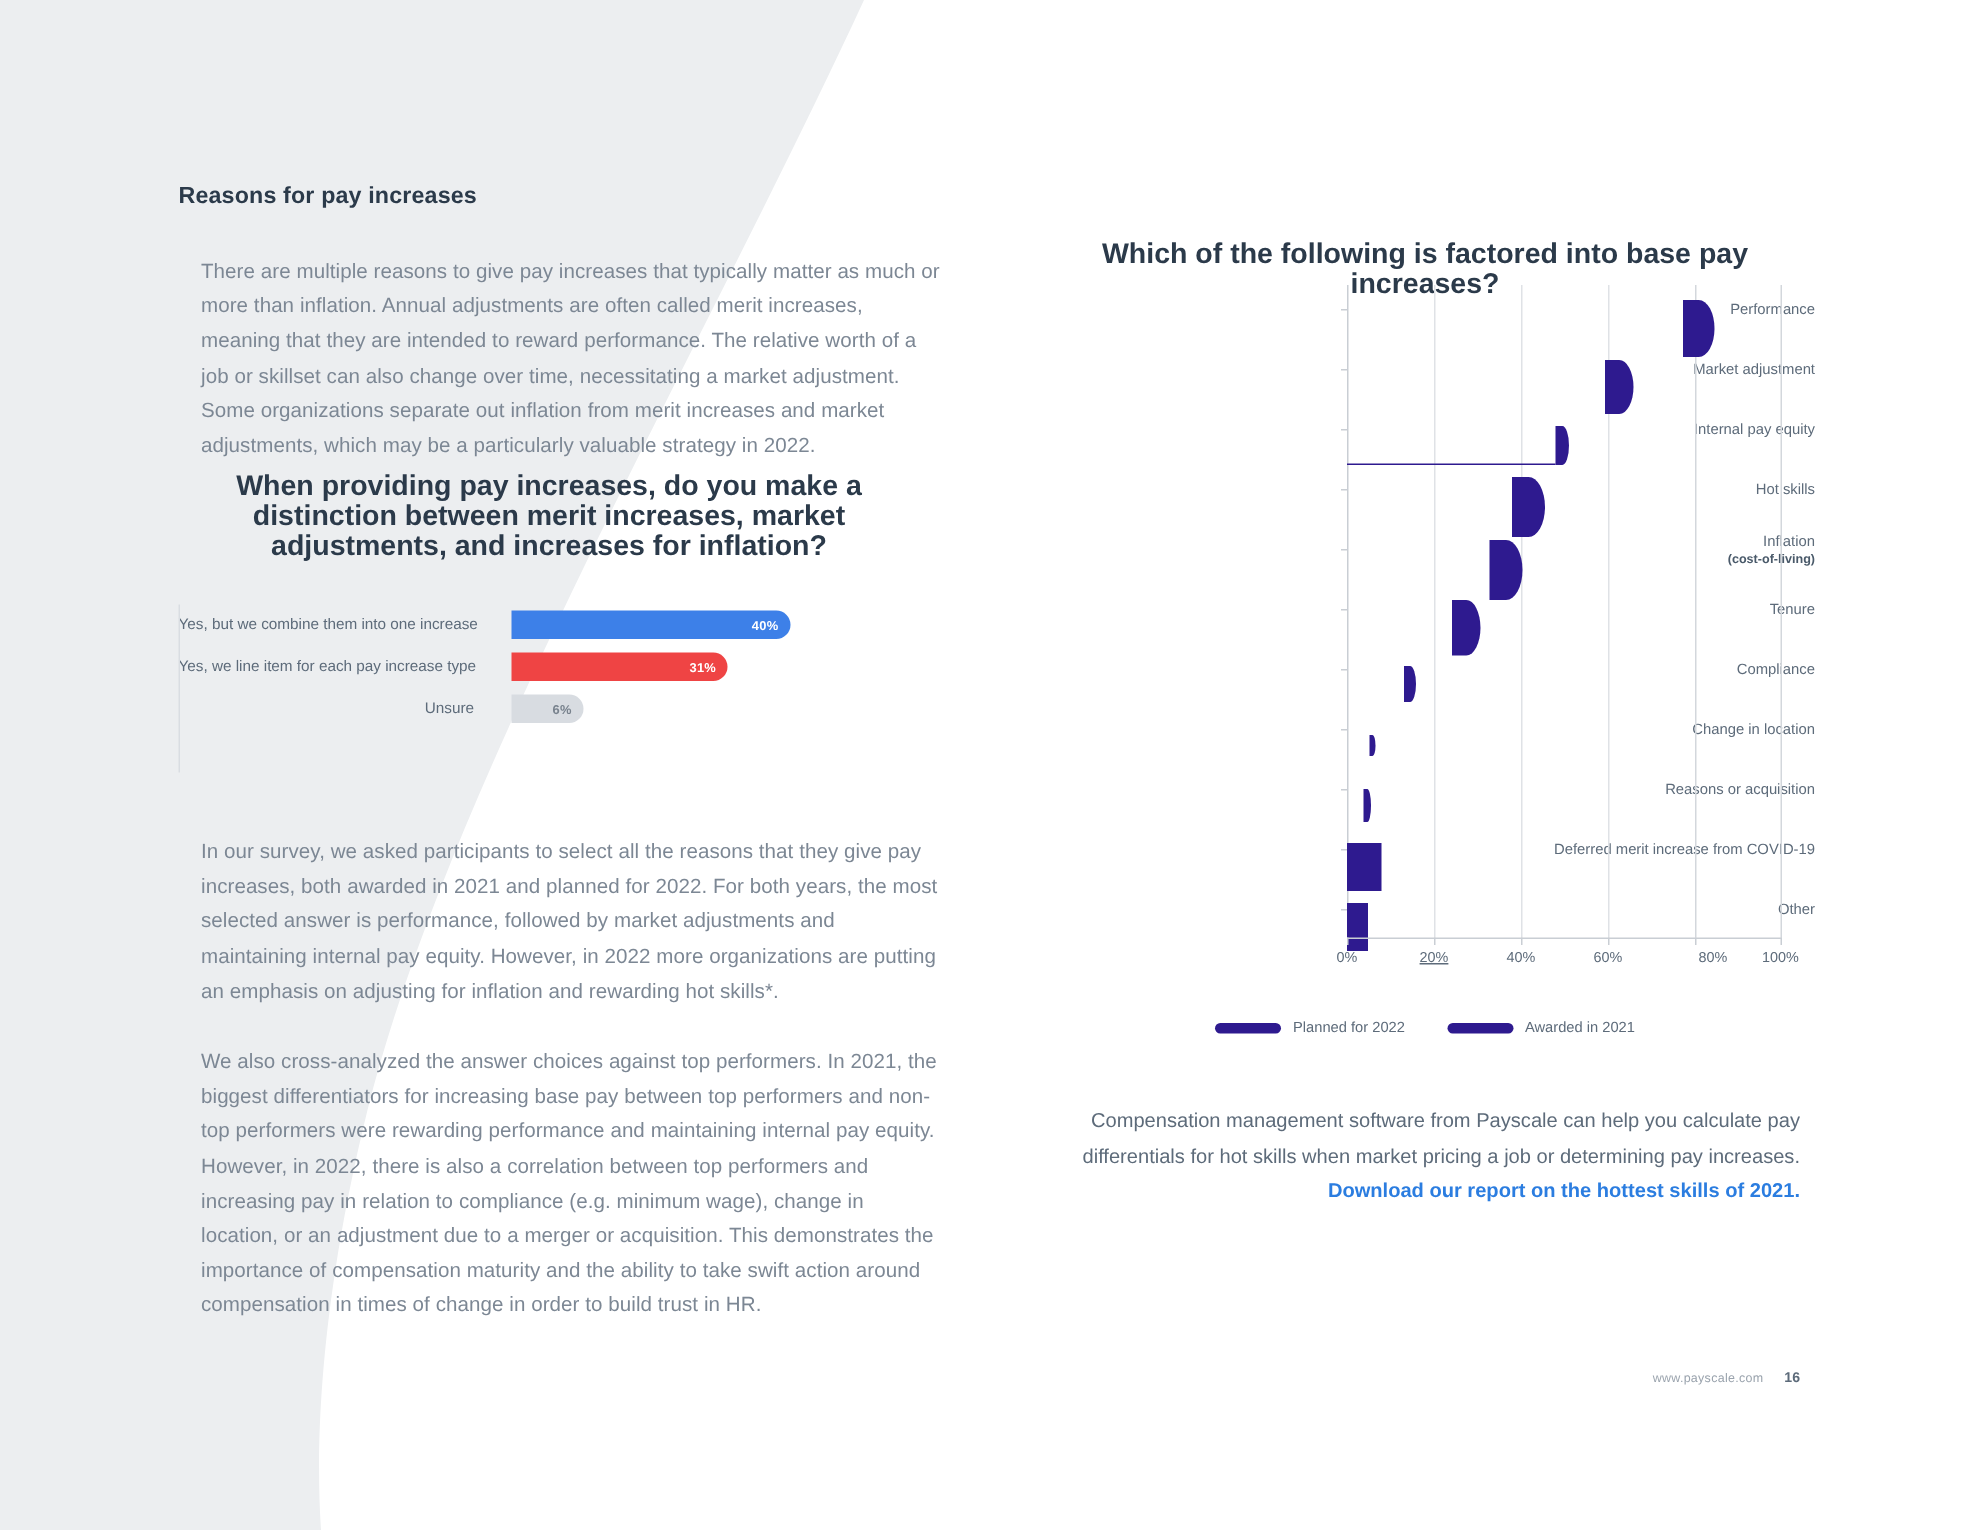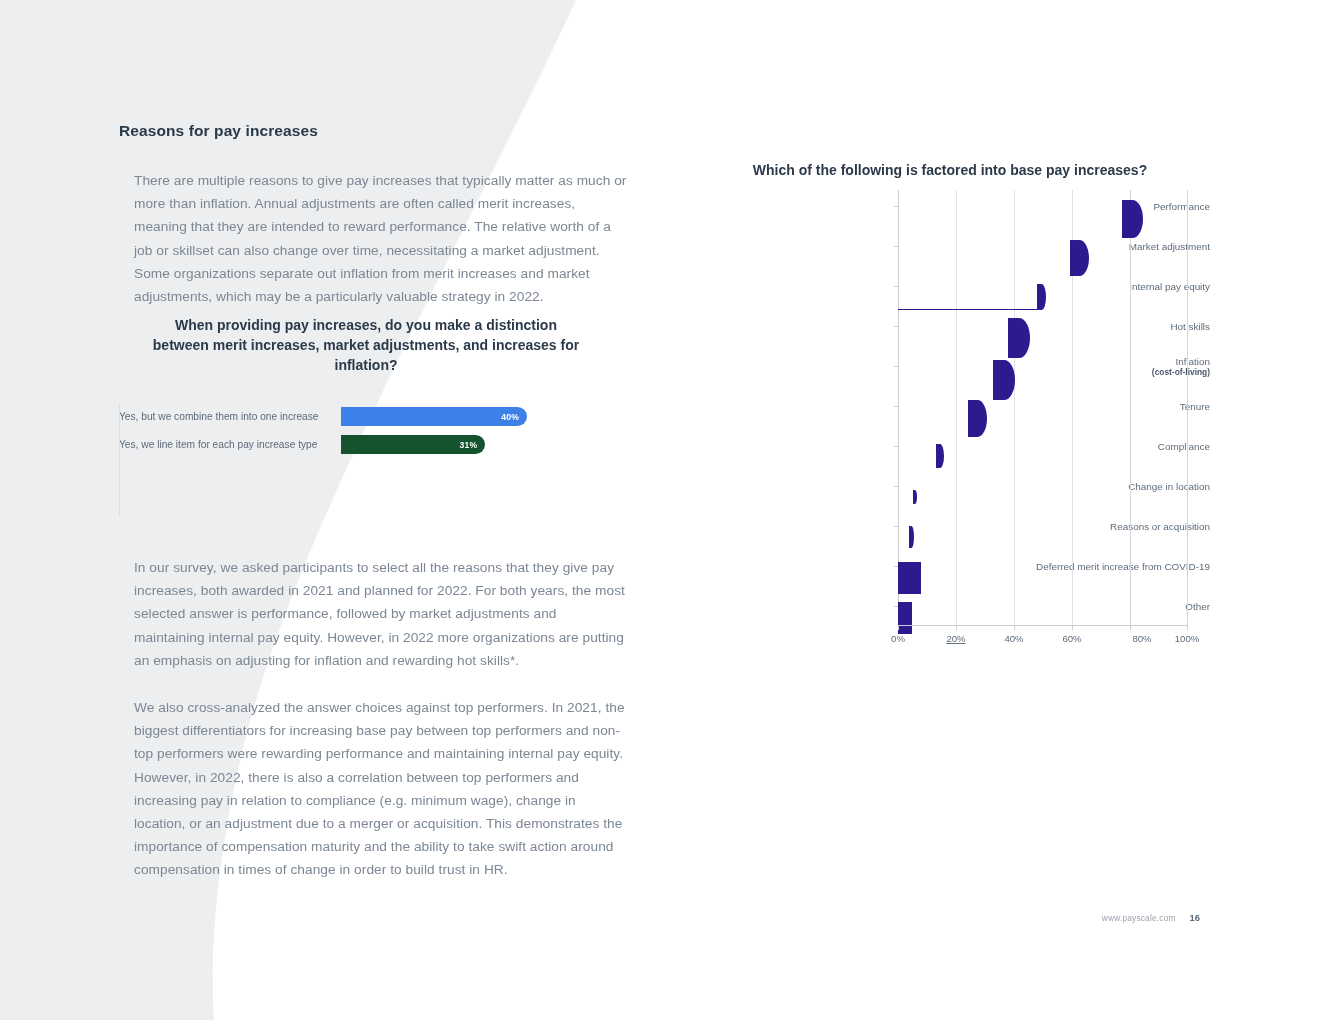--- a/index.html
+++ b/index.html
@@ -17,21 +17,21 @@
 
   .h-section{
     font-size:15.5px;font-weight:bold;color:#2b3a4a;letter-spacing:.1px;
     margin:0;padding:0;
   }
   .body-p{
     font-size:13.7px;line-height:23.2px;color:#7c8794;margin:15px;padding:0;
     letter-spacing:.05px;
   }
   .chart-title{
-    font-size:14px;font-weight:bold;color:#2b3a4a;line-height:20px;
+    font-size:19px;font-weight:bold;color:#2b3a4a;line-height:20px;
     text-align:center;margin:0;
   }
 
   
   #bars-left{position:relative;width:496px;}
   .brow{display:flex;align-items:center;height:19px;margin-bottom:9px;}
   .blabel{
     width:222px;text-align:right;padding-right:25px;box-sizing:border-box;
     font-size:10.2px;color:#5d6b7a;white-space:nowrap;
   }
@@ -118,27 +118,35 @@
       <div class="btrack">
         <div class="bfill" style="width:70.2%;background:#3d80e8;">
           <span class="bval" style="color:#ffffff;">40%</span>
         </div>
       </div>
     </div>
 
     <div class="brow">
       <div class="blabel">Yes, we line item for each pay increase type</div>
       <div class="btrack">
-        <div class="bfill" style="width:54.5%;background:#14532d;">
+        <div class="bfill" style="width:54.5%;background:#ef4444;">
           <span class="bval" style="color:#ffffff;">31%</span>
         </div>
       </div>
     </div>
 
 
+    <div class="brow">
+      <div class="blabel">Unsure</div>
+      <div class="btrack">
+        <div class="bfill" style="width:18.2%;background:#d8dce1;">
+          <span class="bval" style="color:#78828d;">6%</span>
+        </div>
+      </div>
+    </div>
   </div>
 
   <p class="body-p" style="position:absolute;top:541px;left:0;width:496px;">In our survey, we asked participants to select all the reasons that they give pay increases, both awarded in 2021 and planned for 2022. For both years, the most selected answer is performance, followed by market adjustments and maintaining internal pay equity. However, in 2022 more organizations are putting an emphasis on adjusting for inflation and rewarding hot skills*.</p>
 
   <p class="body-p" style="position:absolute;top:681px;left:0;width:496px;">We also cross-analyzed the answer choices against top performers. In 2021, the biggest differentiators for increasing base pay between top performers and non-top performers were rewarding performance and maintaining internal pay equity. However, in 2022, there is also a correlation between top performers and increasing pay in relation to compliance (e.g. minimum wage), change in location, or an adjustment due to a merger or acquisition. This demonstrates the importance of compensation maturity and the ability to take swift action around compensation in times of change in order to build trust in HR.</p>
 </div>
 
 <div id="right-col">
 
   <div class="chart-title" style="position:absolute;top:160px;left:0;width:520px;">Which of the following is factored into base pay increases?</div>
@@ -213,22 +221,36 @@
       <div class="xtick" style="left:289px;top:435px;"></div>
 
       <div class="xlab" style="left:-20px;top:443px;">0%</div>
       <div class="xlab" style="left:38px;top:443px;text-decoration:underline;">20%</div>
       <div class="xlab" style="left:96px;top:443px;">40%</div>
       <div class="xlab" style="left:154px;top:443px;">60%</div>
       <div class="xlab" style="left:224px;top:443px;">80%</div>
       <div class="xlab" style="left:269px;top:443px;">100%</div>
     </div>
 
+    <div id="legend">
+      <div class="leg-item">
+        <span class="leg-sw"></span>
+        <span class="leg-tx">Planned for 2022</span>
+      </div>
+      <div class="leg-item">
+        <span class="leg-sw"></span>
+        <span class="leg-tx">Awarded in 2021</span>
+      </div>
+    </div>
 
     <div id="protip">
+      <p class="pt-body">
+        <span>Compensation management software from Payscale can help you calculate pay differentials for hot skills when market pricing a job or determining pay increases.</span>
+        <a class="pt-link" href="#">Download our report on the hottest skills of 2021.</a>
+      </p>
     </div>
   </div>
 </div>
 
 <div id="footer">
   <span class="f-url">www.payscale.com</span>
   <span class="f-pg">16</span>
 </div>
 
 </body></html>

